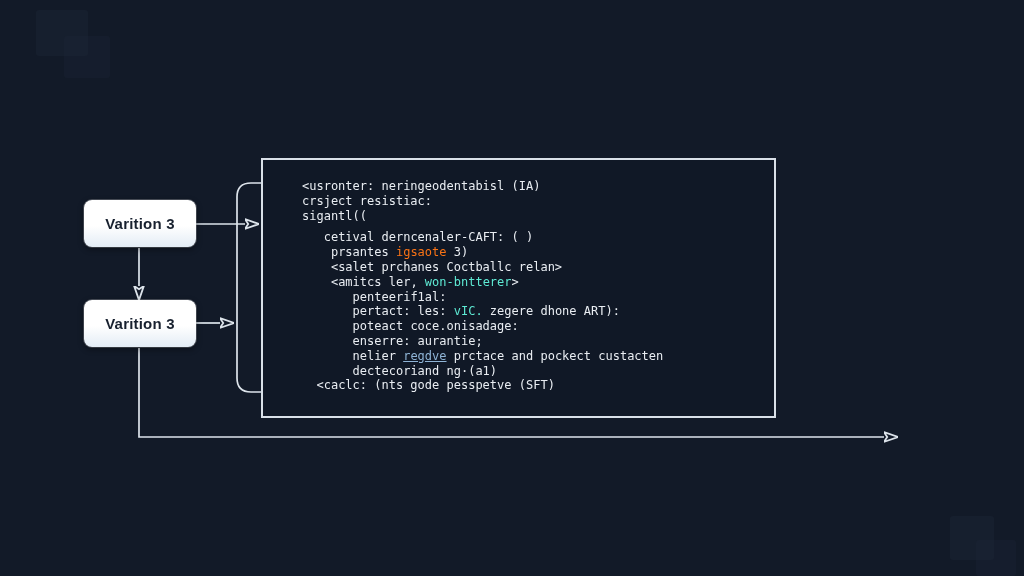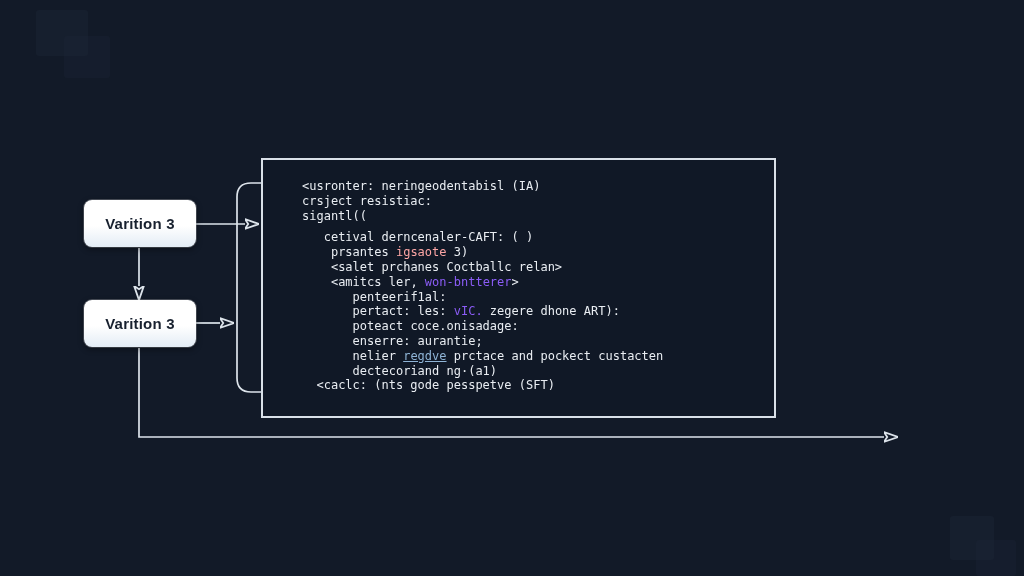--- a/index.html
+++ b/index.html
@@ -49,22 +49,22 @@
   }
   .code-lines {
     font-family: "DejaVu Sans Mono", "Liberation Mono", monospace;
     font-size: 12px; line-height: 14.8px;
     white-space: pre;
     color: #e9edf2;
   }
   .code-line { height: 14.8px; }
   .code-line.blank { height: 7px; }
   .seg-plain    { color: #e9edf2; }
-  .seg-blue     { color: #8b5cf6; }
-  .seg-dim      { color: #fca5a5; }
+  .seg-blue     { color: #5eead4; }
+  .seg-dim      { color: #f97316; }
   .seg-dim-blue { color: #8fb4d6; text-decoration: underline; }
 </style>
 </head>
 <body>
 
 <div class="stage">
 
   <div class="wm wm-tl-a"></div>
   <div class="wm wm-tl-b"></div>
   <div class="wm wm-br-a"></div>

